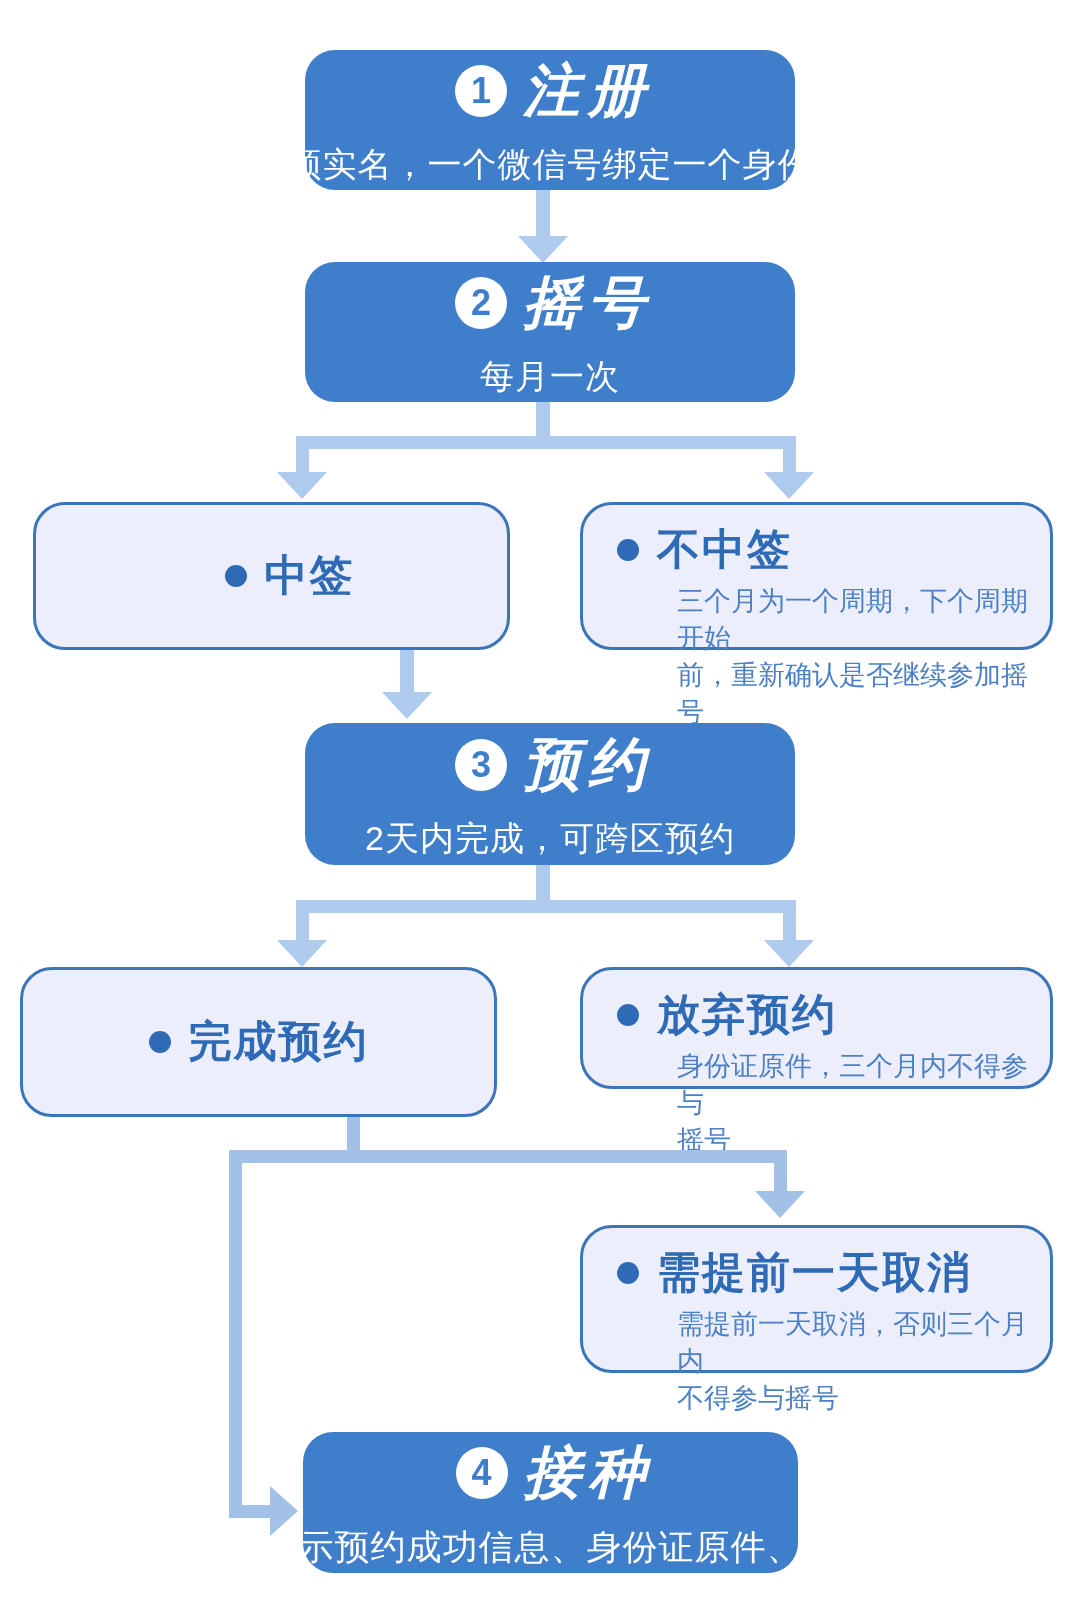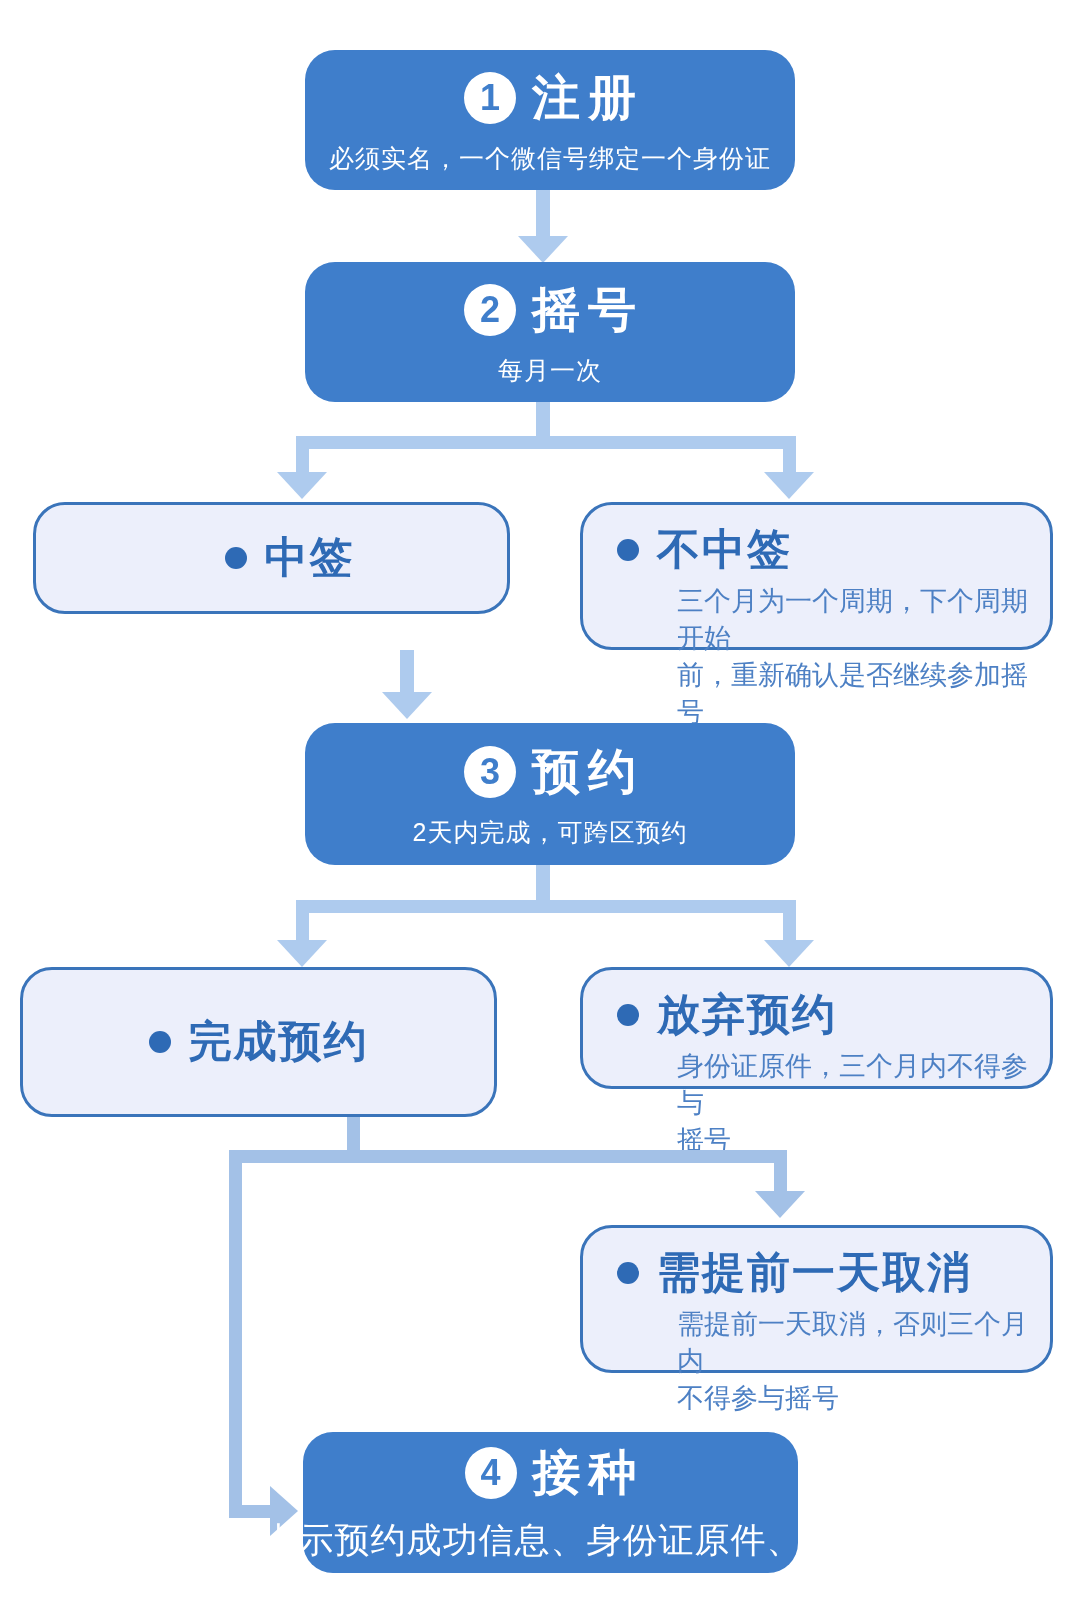--- a/index.html
+++ b/index.html
@@ -14,22 +14,22 @@
   html,body{margin:0;padding:0;background:#ffffff;}
   body{font-family:"Liberation Sans","DejaVu Sans",sans-serif;}
   .canvas{position:relative;width:1080px;height:1624px;background:#ffffff;overflow:hidden;}
 
   
   .box-dark{position:absolute;background:var(--blue);border-radius:30px;color:#fff;
     display:flex;flex-direction:column;align-items:center;justify-content:center;gap:12px;box-sizing:border-box;}
   .title-row{display:flex;align-items:center;gap:16px;}
   .numcircle{width:52px;height:52px;border-radius:50%;background:#ffffff;color:var(--blue);
     font-weight:bold;font-size:36px;line-height:52px;display:flex;align-items:center;justify-content:center;}
-  .dark-title{font-size:48px;font-weight:bold;letter-spacing:8px;margin-right:-8px;}
-  .dark-sub{font-size:25px;letter-spacing:1px;white-space:nowrap;}
+  .dark-title{font-size:57px;font-weight:bold;letter-spacing:8px;margin-right:-8px;font-style:italic;}
+  .dark-sub{font-size:34px;letter-spacing:1px;white-space:nowrap;}
 
   
   .box-light{position:absolute;background:var(--light-bg);border:3px solid var(--light-border);
     border-radius:32px;box-sizing:border-box;}
   .center-content{display:flex;align-items:center;justify-content:center;}
   .light-title-row{display:flex;align-items:center;gap:18px;}
   .bullet{width:22px;height:22px;border-radius:50%;background:var(--light-text);flex:0 0 auto;}
   .light-title{font-size:43px;font-weight:bold;color:var(--light-text);letter-spacing:2px;}
   .light-sub{font-size:27px;color:var(--light-sub);line-height:37px;white-space:pre-line;margin:4px 0 0 60px;}
   .pad-box{padding:16px 16px 0 34px;}
@@ -68,21 +68,21 @@
     <div class="dark-sub">每月一次</div>
   </div>
 
   <div class="stub" style="left:536px;top:402px;width:14px;height:34px;"></div>
   <div class="stub" style="left:296px;top:436px;width:500px;height:13px;"></div>
   <div class="stub" style="left:296px;top:449px;width:13px;height:23px;"></div>
   <div class="head-down" style="left:277px;top:472px;"></div>
   <div class="stub" style="left:783px;top:449px;width:13px;height:23px;"></div>
   <div class="head-down" style="left:764px;top:472px;"></div>
 
-  <div class="box-light center-content" style="left:33px;top:502px;width:477px;height:112px;padding-left:36px;">
+  <div class="box-light center-content" style="left:33px;top:502px;width:477px;height:148px;padding-left:36px;">
     <div class="light-title-row">
       <div class="bullet"></div>
       <div class="light-title">中签</div>
     </div>
   </div>
 
   <div class="box-light pad-box" style="left:580px;top:502px;width:473px;height:148px;">
     <div class="light-title-row">
       <div class="bullet"></div>
       <div class="light-title">不中签</div>

